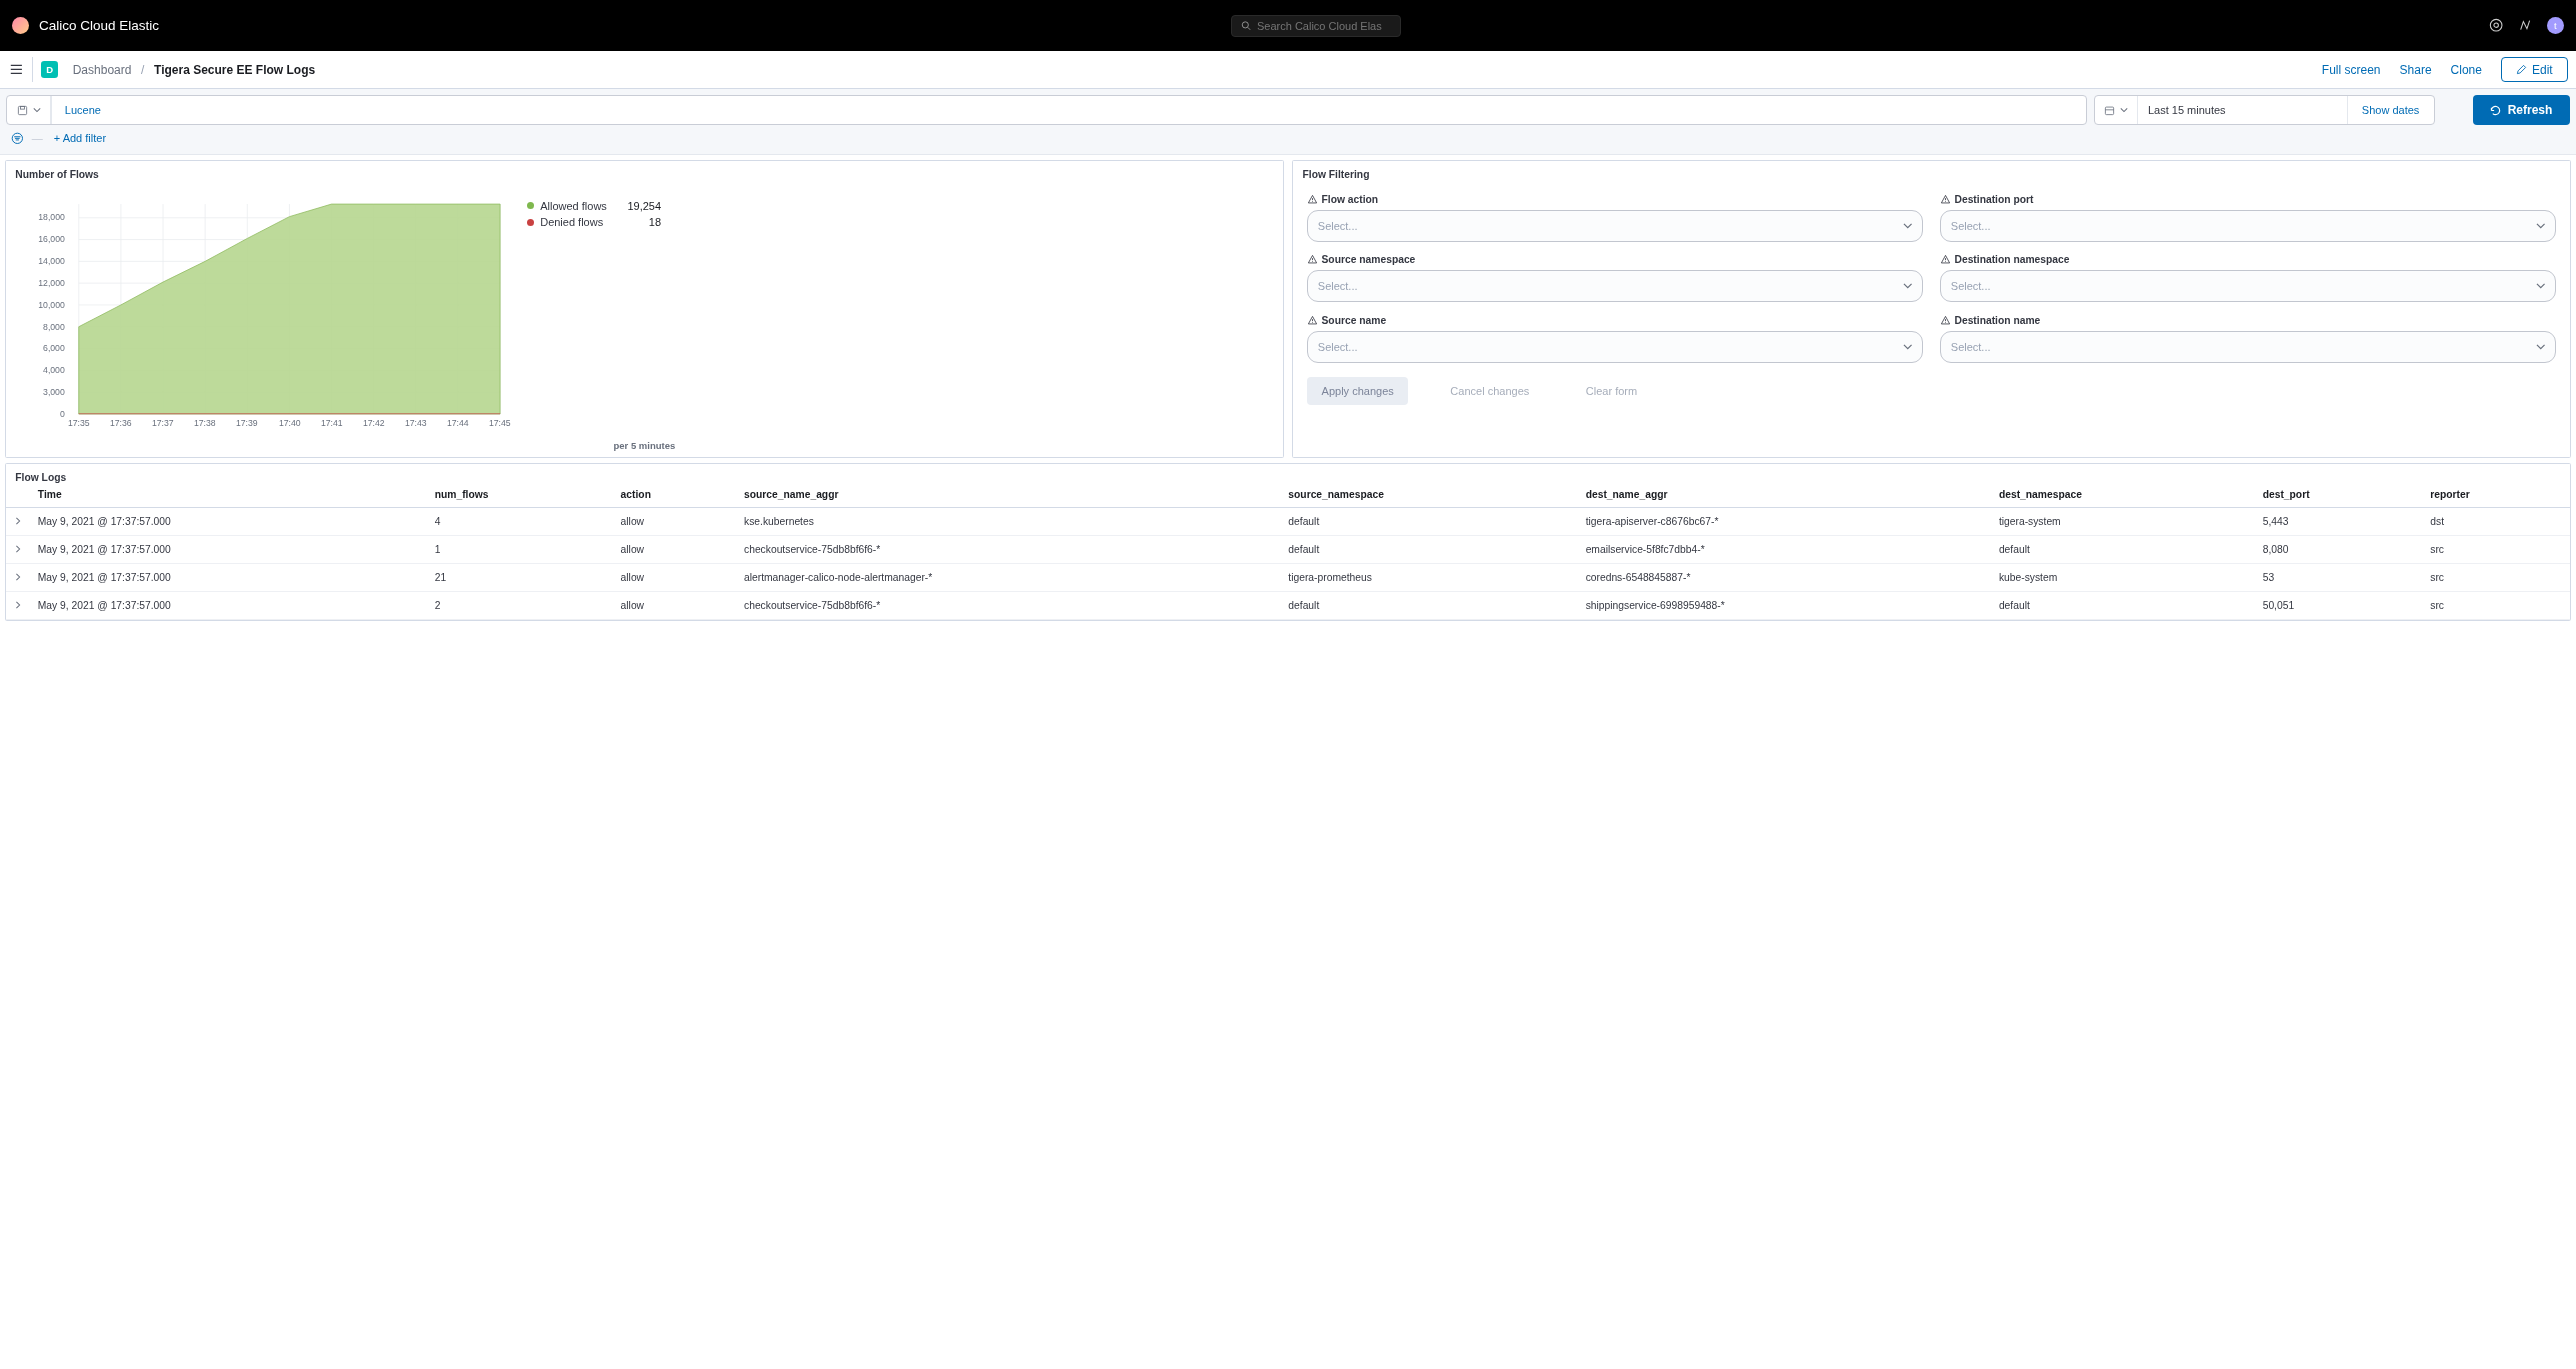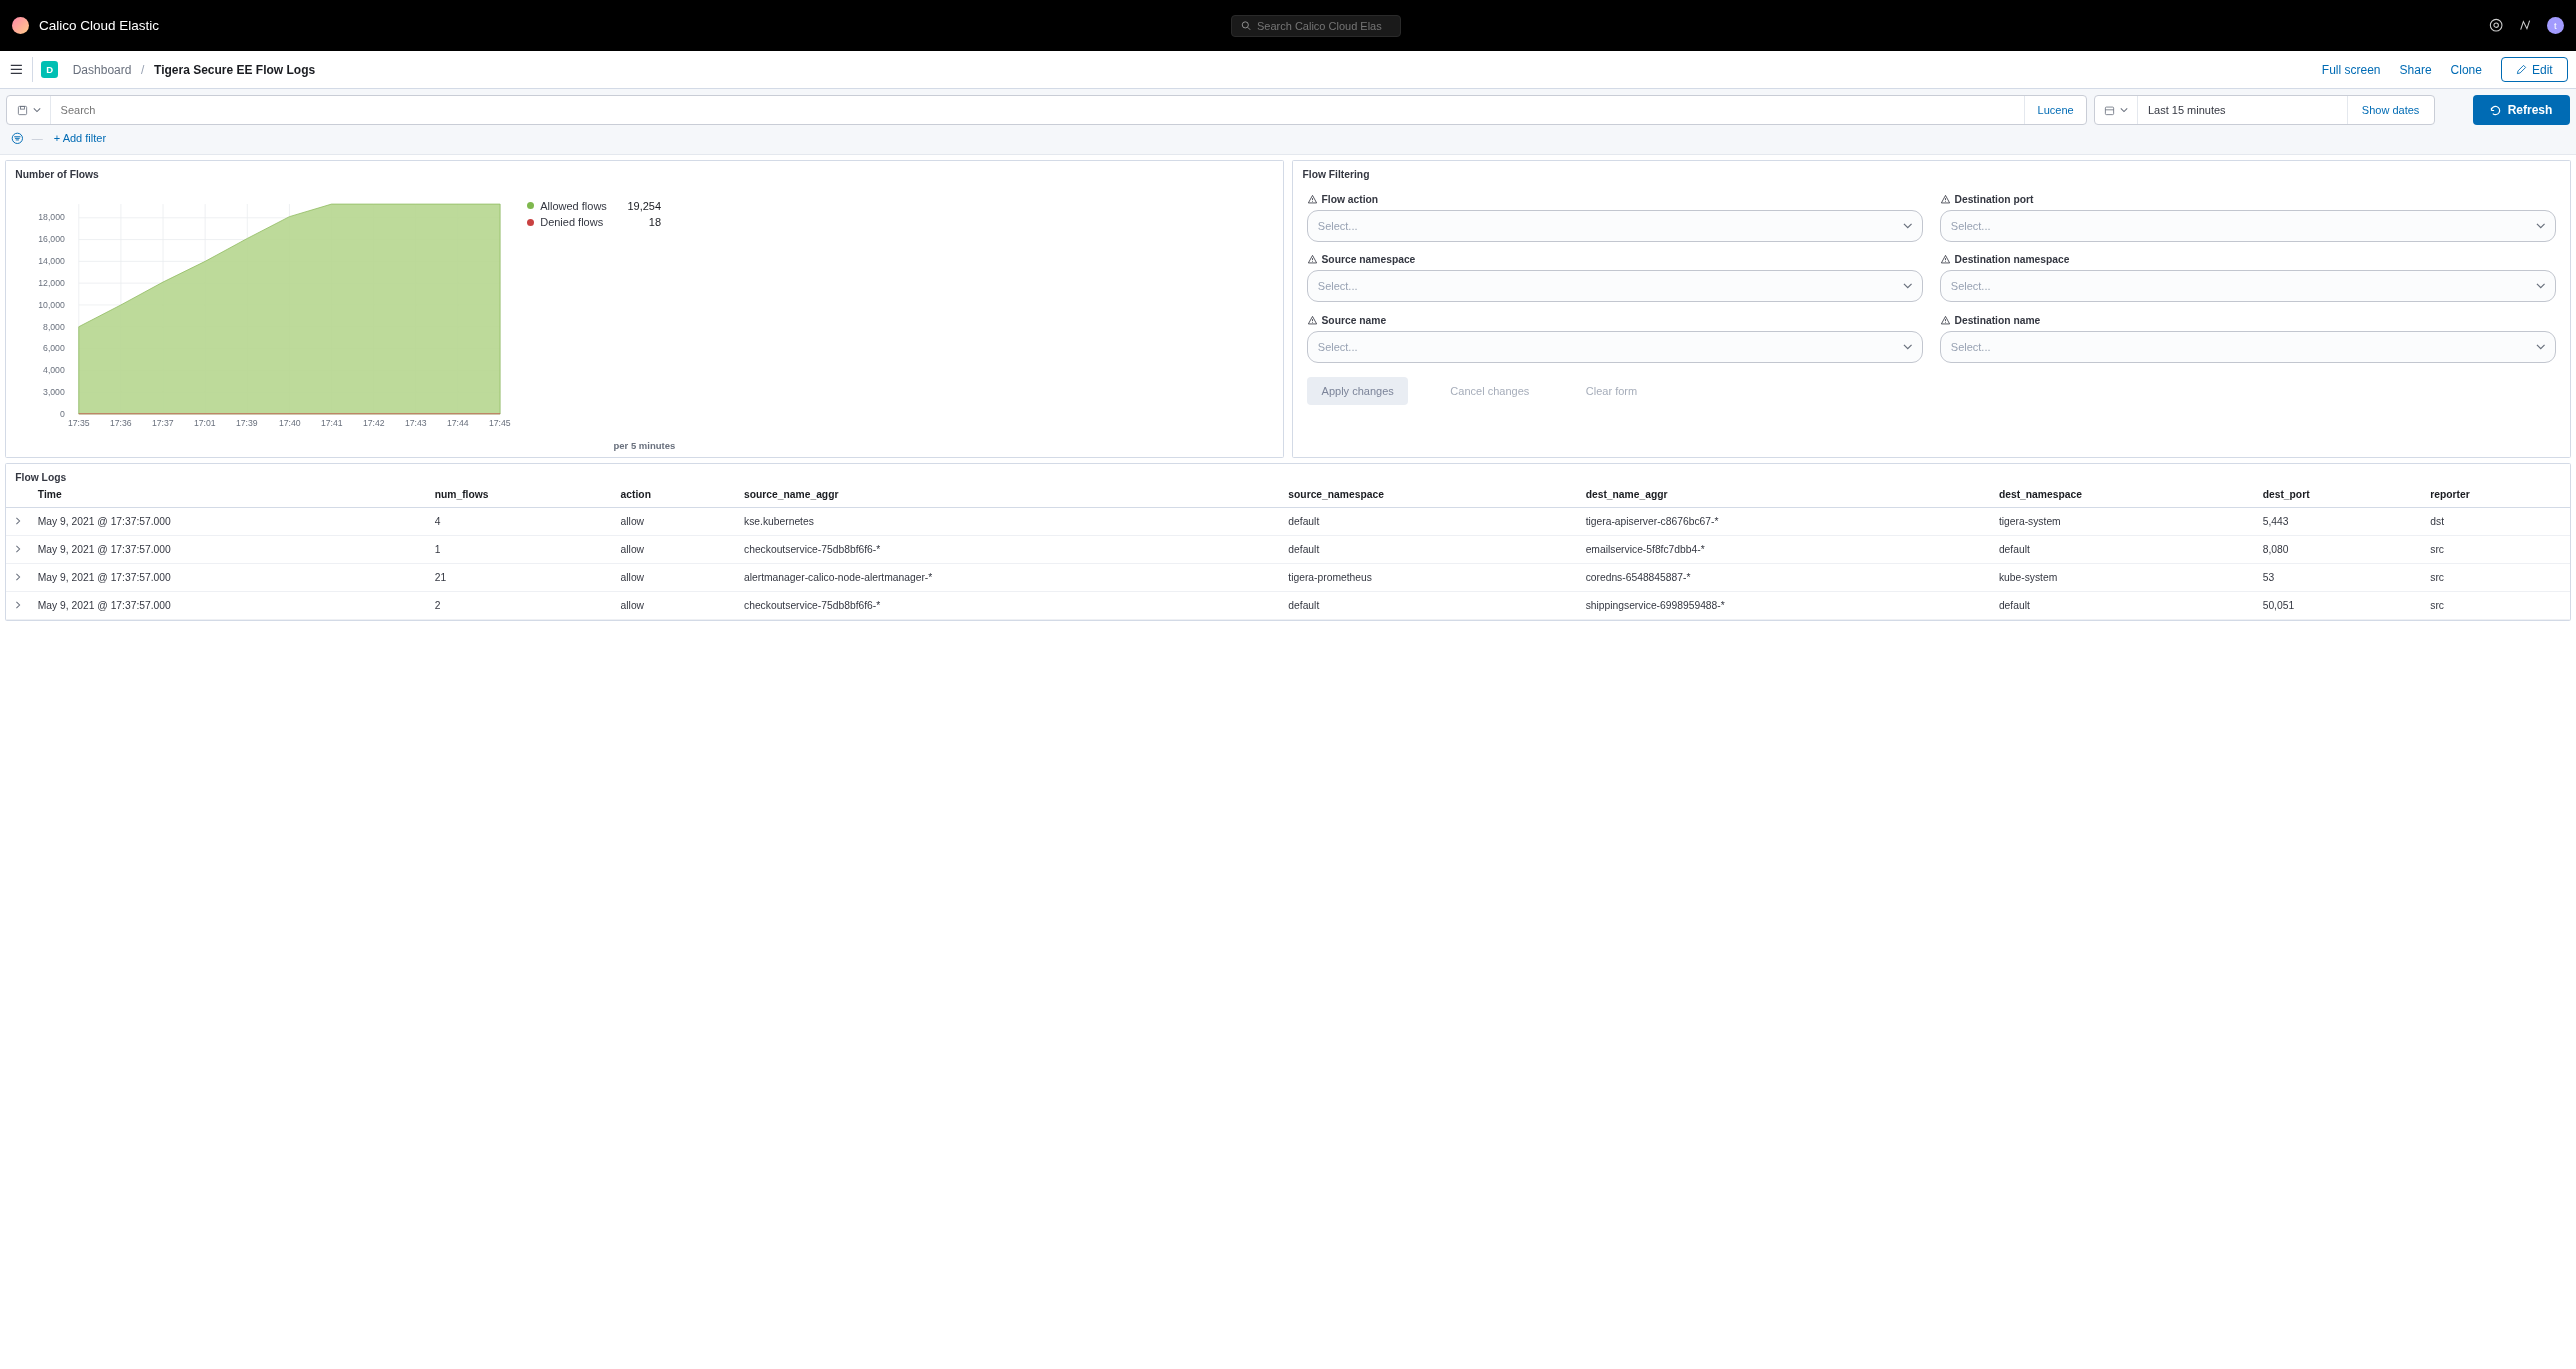--- a/index.html
+++ b/index.html
@@ -139,21 +139,20 @@
     <div class="input-group flex1">
       <div class="seg">
         <svg width="11" height="11" viewBox="0 0 16 16">
             <rect x="2" y="2" width="12" height="12" rx="1.5" fill="none" stroke="#69707d" stroke-width="1.2"></rect>
             <rect x="5" y="2" width="6" height="4" fill="none" stroke="#69707d" stroke-width="1.2"></rect>
           </svg>
         <svg width="8" height="8" viewBox="0 0 10 10" style="margin-left:4.8px">
             <path d="M1 3l4 4 4-4" stroke="#69707d" fill="none" stroke-width="1.3"></path>
           </svg>
       </div>
-      <input placeholder="Search" style="">
       <div class="lucene">Lucene</div>
     </div>
     <div class="input-group" style="width:341px">
       <div class="seg">
         <svg width="11" height="11" viewBox="0 0 16 16">
             <rect x="2" y="3" width="12" height="11" rx="1.5" fill="none" stroke="#69707d" stroke-width="1.2"></rect>
             <path d="M2 7h12" stroke="#69707d" stroke-width="1.2"></path>
           </svg>
         <svg width="8" height="8" viewBox="0 0 10 10" style="margin-left:4.8px">
             <path d="M1 3l4 4 4-4" stroke="#69707d" fill="none" stroke-width="1.3"></path>
@@ -225,21 +224,21 @@
             <div class="ytick" style="top: 117px;">10,000</div>
             <div class="ytick" style="top: 95px;">12,000</div>
             <div class="ytick" style="top: 73px;">14,000</div>
             <div class="ytick" style="top: 51px;">16,000</div>
             <div class="ytick" style="top: 29.5px;">18,000</div>
           </div>
         <div id="xticks">
             <div class="xtick" style="left: 62px;">17:35</div>
             <div class="xtick" style="left: 104px;">17:36</div>
             <div class="xtick" style="left: 146px;">17:37</div>
-            <div class="xtick" style="left: 188px;">17:01</div>
+            <div class="xtick" style="left: 188px;">17:38</div>
             <div class="xtick" style="left: 230px;">17:39</div>
             <div class="xtick" style="left: 273px;">17:40</div>
             <div class="xtick" style="left: 315px;">17:41</div>
             <div class="xtick" style="left: 357px;">17:42</div>
             <div class="xtick" style="left: 399px;">17:43</div>
             <div class="xtick" style="left: 441px;">17:44</div>
             <div class="xtick" style="left: 483px;">17:45</div>
           </div>
       </div>
       <div class="legend">

